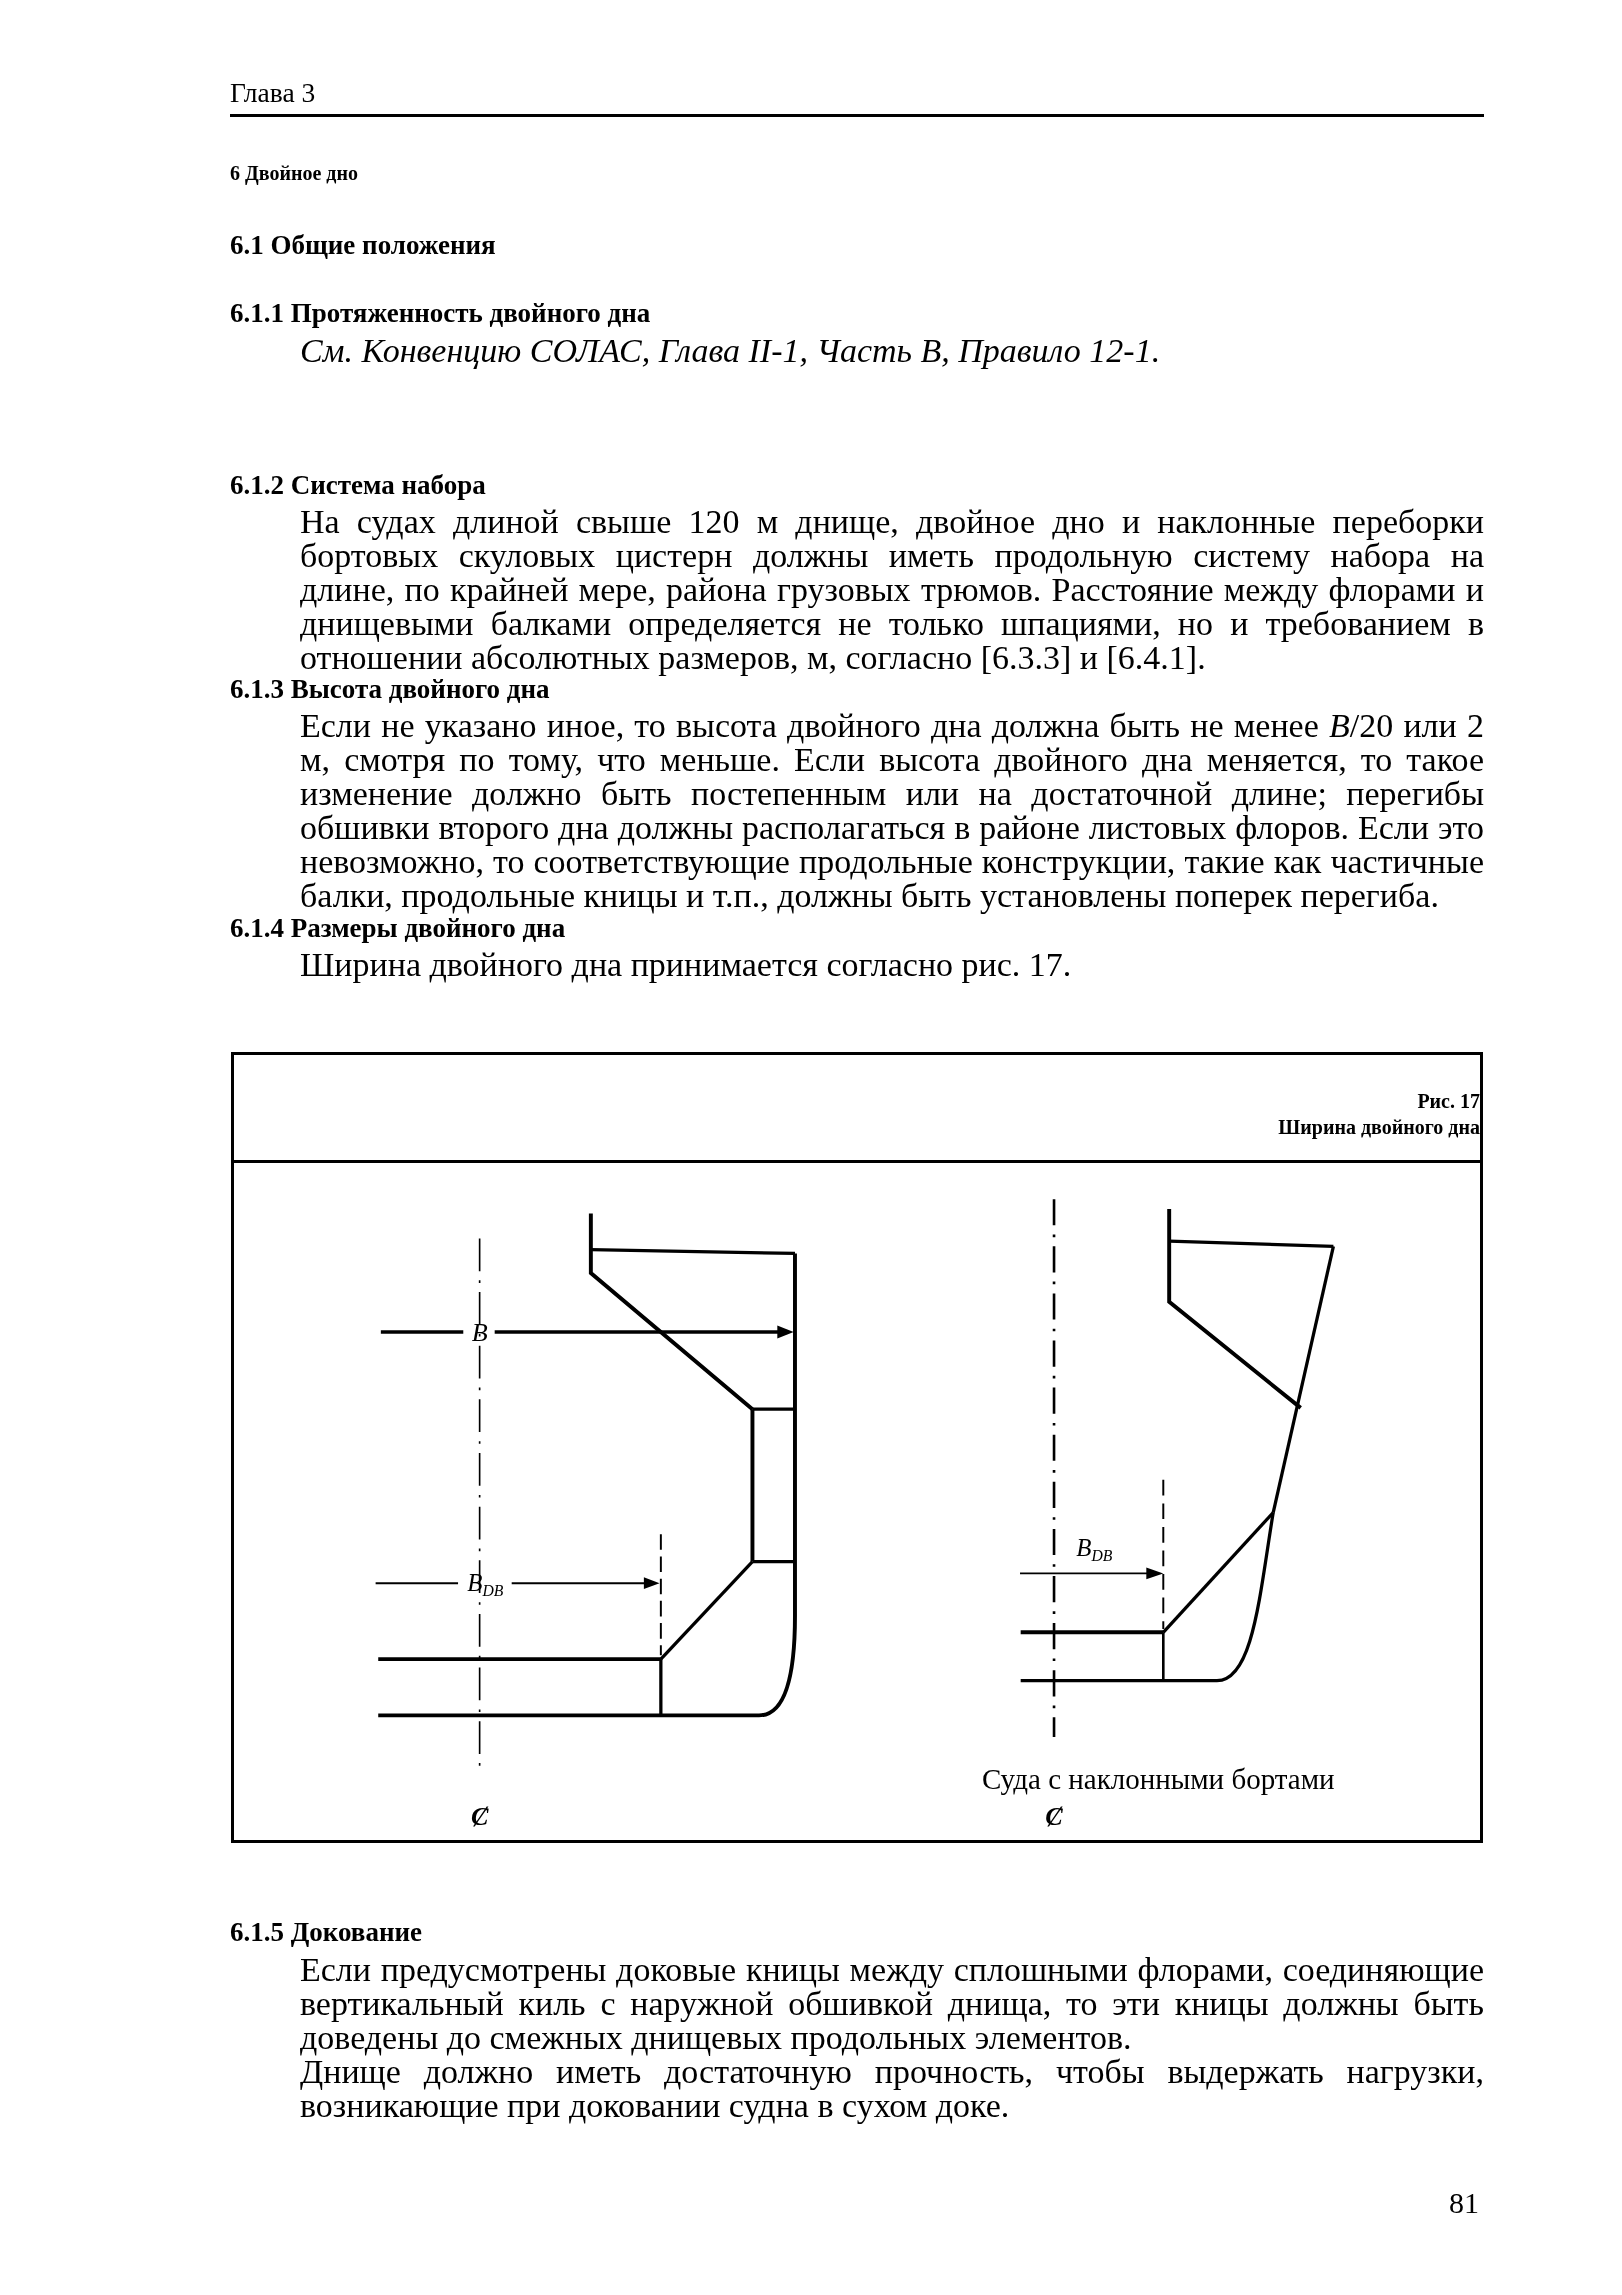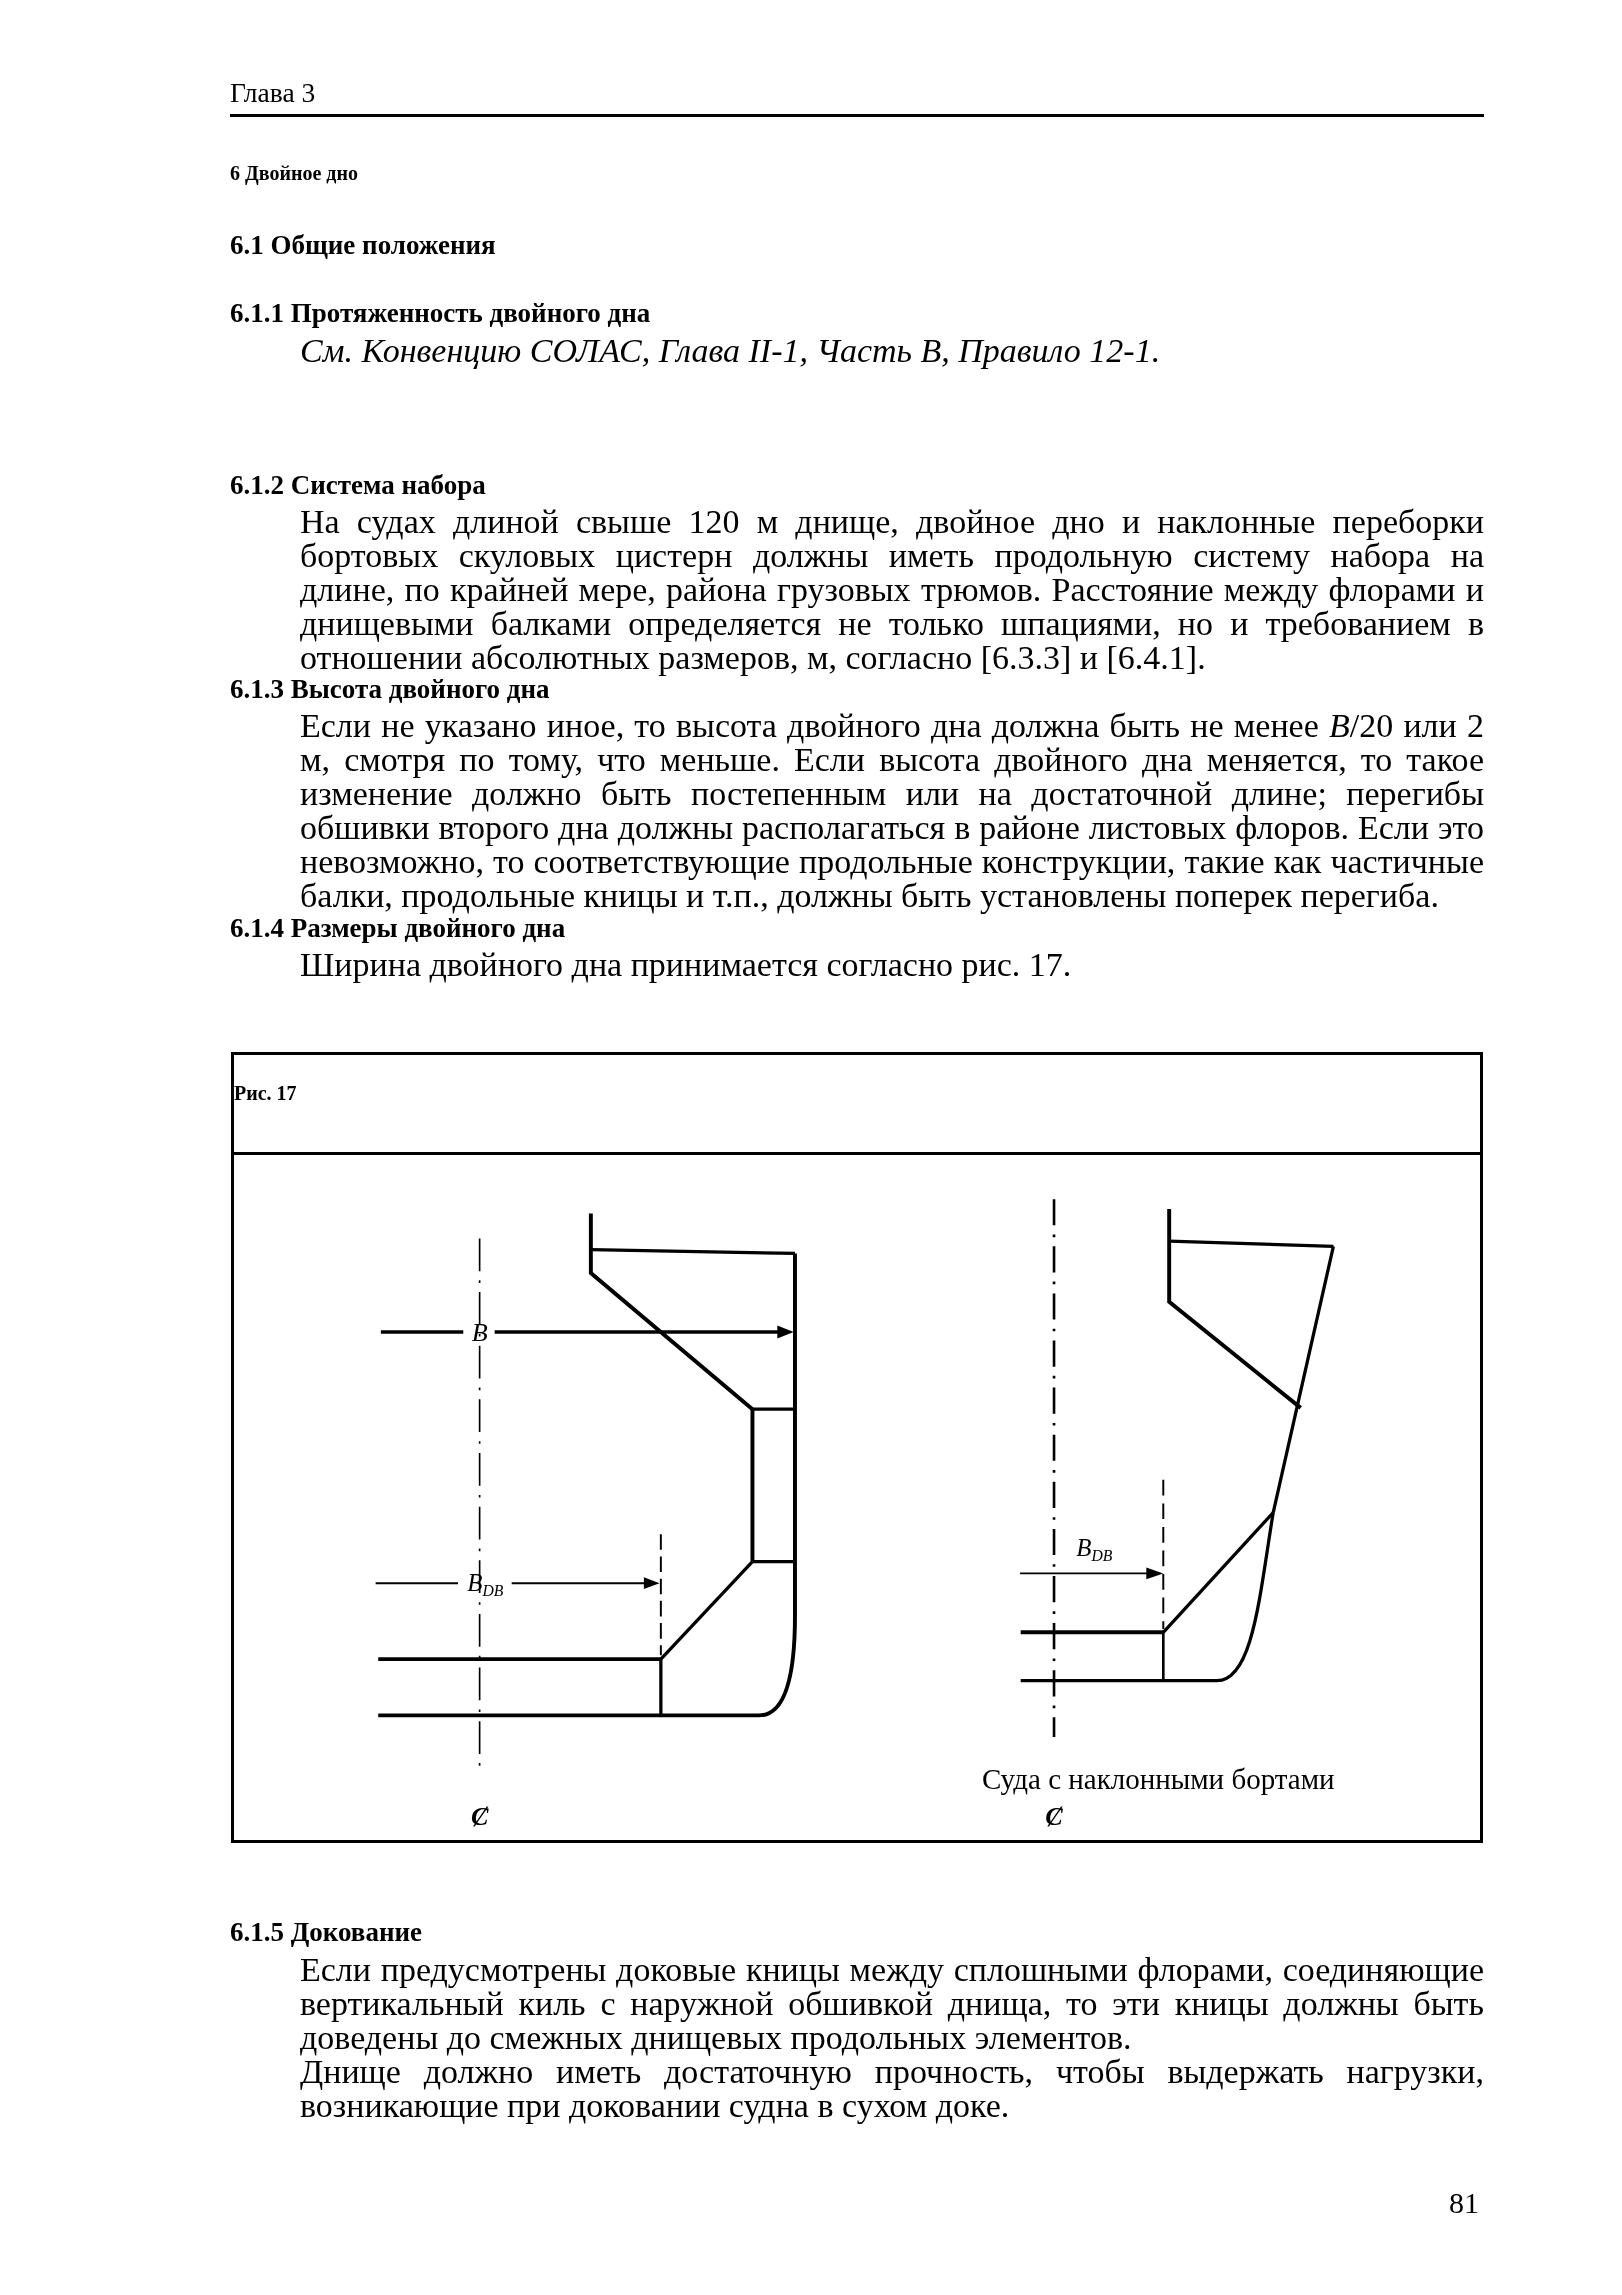--- a/index.html
+++ b/index.html
@@ -7,22 +7,22 @@
          font-family: "Liberation Serif", "DejaVu Serif", serif; color: #000; }
   .abs { position: absolute; }
   .running-head { left: 230px; top: 77px; font-size: 27.5px; }
   .head-rule { left: 230px; top: 114px; width: 1254px; height: 3.3px; background: #000; }
   .h-section { left: 230px; font-size: 20px; font-weight: bold; }
   .h-sub { left: 230px; font-size: 27px; font-weight: bold; }
   .body-block { left: 300px; width: 1184px; font-size: 34px; line-height: 34px; text-align: justify; }
   .body-block p { margin: 0; }
   .italic { font-style: italic; }
   .figure-box { left: 231px; top: 1052px; width: 1246px; height: 785px; border: 3.3px solid #000; }
-  .figure-head { position: absolute; left: 0; top: 0; width: 100%; height: 97px; border-bottom: 3.3px solid #000;
-                 text-align: left; font-weight: bold; font-size: 20px; line-height: 26px; }
+  .figure-head { position: absolute; left: 0; top: 8px; width: 100%; height: 97px; border-bottom: 3.3px solid #000;
+                 text-align: right; font-weight: bold; font-size: 20px; line-height: 26px; }
   .figure-head .t1 { margin-top: 25px; }
   .figure-svg { position: absolute; left: 0; top: 0; }
   .fig-caption { left: 982px; top: 1763px; font-size: 29px; }
   .page-number { left: 1449px; top: 2186px; font-size: 30px; }
 </style>
 </head>
 <body>
 
 <div class="abs running-head">Глава 3</div>
 <div class="abs head-rule"></div>
@@ -46,20 +46,21 @@
 </div>
 
 <div class="abs h-sub" style="top:913px">6.1.4 Размеры двойного дна</div>
 <div class="abs body-block" style="top:948px">
   <p>Ширина двойного дна принимается согласно рис. 17.</p>
 </div>
 
 <div class="abs figure-box">
   <div class="figure-head">
     <div class="t1">Рис. 17</div>
+    <div>Ширина двойного дна</div>
   </div>
 </div>
 
 <svg class="abs figure-svg" width="1622" height="2295" viewBox="0 0 2479 3508" style="left:0;top:0;pointer-events:none">
   <defs>
     <marker id="arr" viewBox="0 0 10 10" refX="10" refY="5" markerWidth="8" markerHeight="8" orient="auto" markerUnits="userSpaceOnUse">
     </marker>
   </defs>
 
   <g stroke="#000" fill="none">

